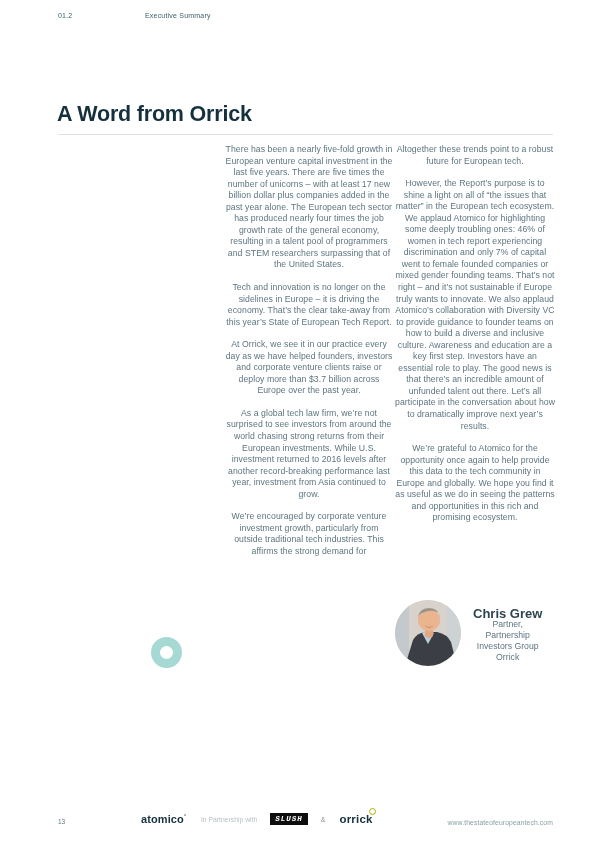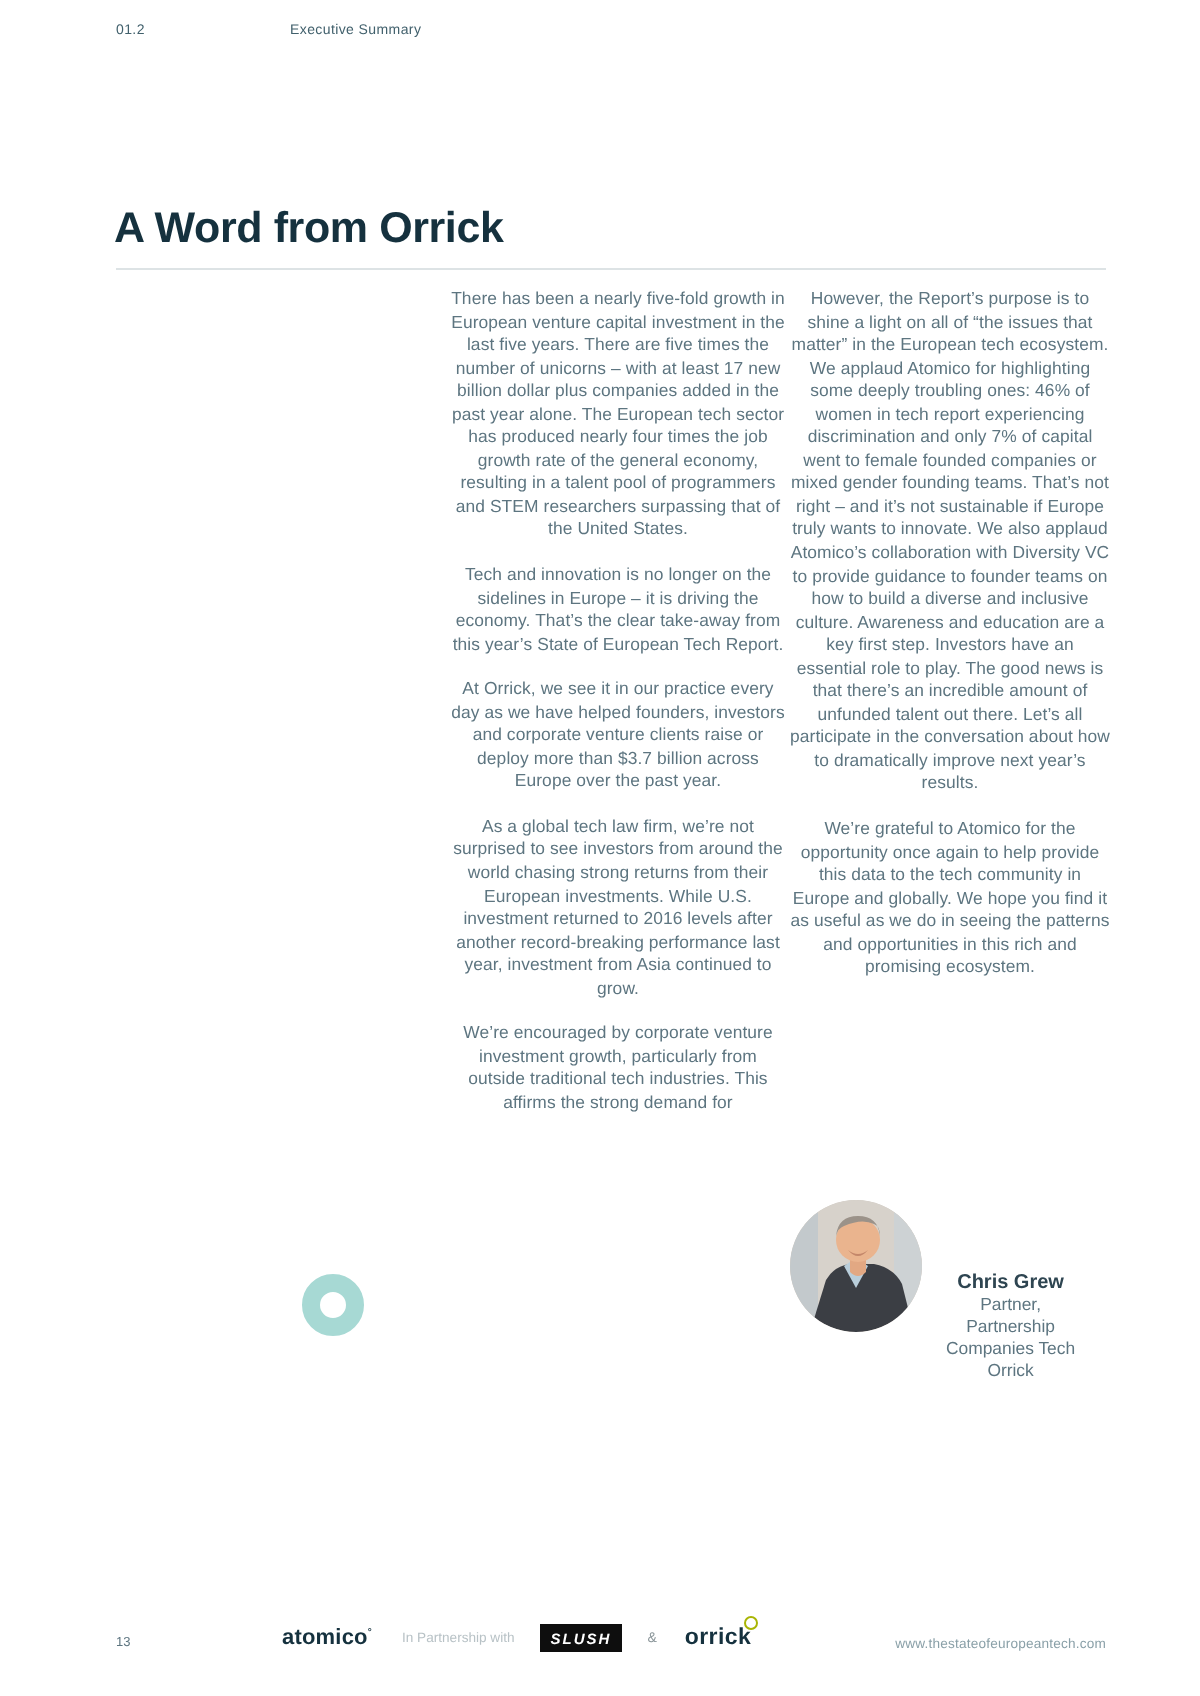--- a/index.html
+++ b/index.html
@@ -50,23 +50,22 @@
     display: flex; align-items: flex-start;
   }
   .avatar {
     width: 66px; height: 66px; border-radius: 50%;
     overflow: hidden; flex: 0 0 66px;
     background: #cfc9c2;
   }
   .avatar svg { display: block; }
   .person-caption { margin-left: 12px; padding-top: 8px; }
   .person-name {
-    font-size: 10px; font-weight: 700; color: #2e4551;
+    font-size: 13px; font-weight: 700; color: #2e4551;
     line-height: 11px;
-    margin-top: 28px;
   }
   .person-role {
     font-size: 8.7px; color: #5d7580; line-height: 11px;
   }
 
   
   .donut {
     position: absolute; left: 151px; top: 637px;
     width: 13px; height: 13px;
     border: 9px solid #a7d9d4; border-radius: 50%;
@@ -87,21 +86,21 @@
   }
   .logo-atomico sup { font-size: 5px; }
   .partnership {
     font-size: 6.8px; color: #b8c2c6; margin-left: 15px;
   }
   .logo-slush {
     margin-left: 13px;
     background: #0e0e0e; color: #ffffff;
     font-size: 7.5px; font-weight: 700; font-style: italic;
     letter-spacing: 1px; padding: 2.5px 5px 2px 5px;
-    font-family: Liberation Sans, sans-serif;
+    font-family: Liberation Mono, monospace;
   }
   .ampersand { font-size: 7px; color: #8a9599; margin-left: 13px; }
   .logo-orrick {
     position: relative; margin-left: 14px;
     font-size: 11.5px; font-weight: 700; color: #15313e;
     letter-spacing: 0.2px;
   }
   .orrick-ring {
     position: absolute; top: -5px; right: -3px;
     width: 5px; height: 5px;
@@ -125,20 +124,21 @@
 
   <div class="col col-1">
     <p>There has been a nearly five-fold growth in European venture capital investment in the last five years. There are five times the number of unicorns – with at least 17 new billion dollar plus companies added in the past year alone. The European tech sector has produced nearly four times the job growth rate of the general economy, resulting in a talent pool of programmers and STEM researchers surpassing that of the United States.</p>
     <p>Tech and innovation is no longer on the sidelines in Europe – it is driving the economy. That’s the clear take-away from this year’s State of European Tech Report.</p>
     <p>At Orrick, we see it in our practice every day as we have helped founders, investors and corporate venture clients raise or deploy more than $3.7 billion across Europe over the past year.</p>
     <p>As a global tech law firm, we’re not surprised to see investors from around the world chasing strong returns from their European investments. While U.S. investment returned to 2016 levels after another record-breaking performance last year, investment from Asia continued to grow.</p>
     <p>We’re encouraged by corporate venture investment growth, particularly from outside traditional tech industries. This affirms the strong demand for</p>
   </div>
 
   <div class="col col-2">
+    <p>Altogether these trends point to a robust future for European tech.</p>
     <p>However, the Report’s purpose is to shine a light on all of “the issues that matter” in the European tech ecosystem. We applaud Atomico for highlighting some deeply troubling ones: 46% of women in tech report experiencing discrimination and only 7% of capital went to female founded companies or mixed gender founding teams. That’s not right – and it’s not sustainable if Europe truly wants to innovate. We also applaud Atomico’s collaboration with Diversity VC to provide guidance to founder teams on how to build a diverse and inclusive culture. Awareness and education are a key first step. Investors have an essential role to play. The good news is that there’s an incredible amount of unfunded talent out there. Let’s all participate in the conversation about how to dramatically improve next year’s results.</p>
     <p>We’re grateful to Atomico for the opportunity once again to help provide this data to the tech community in Europe and globally. We hope you find it as useful as we do in seeing the patterns and opportunities in this rich and promising ecosystem.</p>
   </div>
 
   <div class="person">
     <div class="avatar">
       <svg width="66" height="66" viewBox="0 0 66 66" xmlns="http://www.w3.org/2000/svg">
         <defs>
           <clipPath id="c">
               <circle cx="33" cy="33" r="33"></circle>
@@ -154,21 +154,21 @@
           <circle cx="34" cy="20" r="11" fill="#eab48e"></circle>
           <path d="M23 18 Q24 8 34 8 Q44 8 45 18 Q45 13 42 12 Q36 9 27 13 Q24 14 23 18 Z" fill="#9b9289"></path>
           <path d="M29 25 Q34 29 39 25 Q34 31 29 25 Z" fill="#c4876a"></path>
         </g>
       </svg>
     </div>
     <div class="person-caption">
       <div class="person-name">Chris Grew</div>
       <div class="person-role">Partner,</div>
       <div class="person-role">Partnership</div>
-      <div class="person-role">Companies Tech</div>
+      <div class="person-role">Investors Group</div>
       <div class="person-role">Orrick</div>
     </div>
   </div>
 
   <div class="donut"></div>
 
   <div class="footer-pagenum">13</div>
 
   <div class="footer-logos">
     <span class="logo-atomico"><span>atomico</span><sup>°</sup></span>

